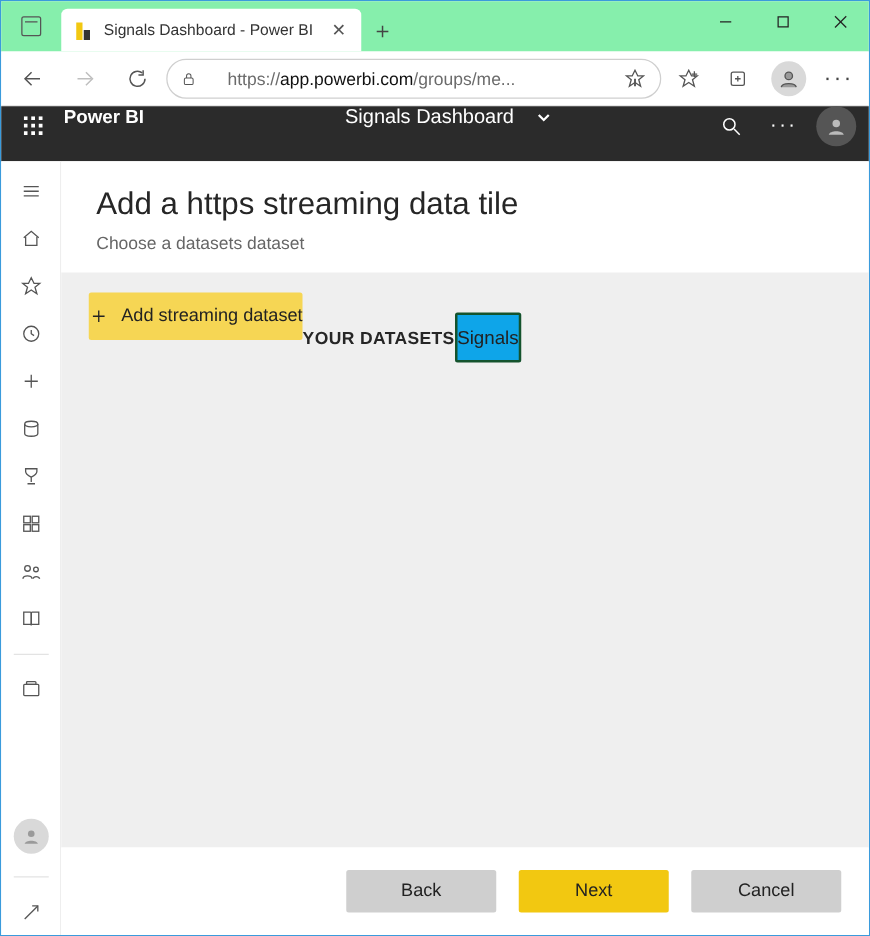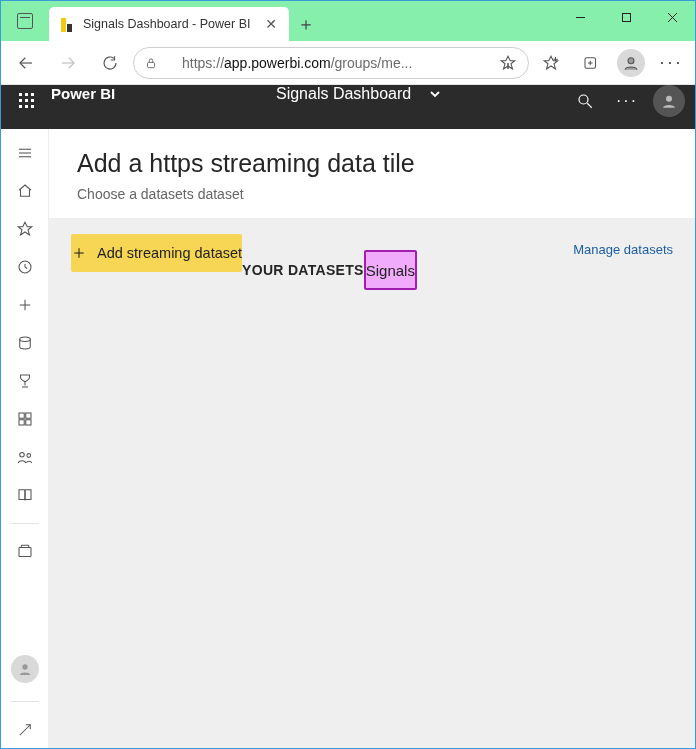--- a/index.html
+++ b/index.html
@@ -68,21 +68,21 @@
   .thumb { margin-top:14px; width:72px; height:180px; background:#fff; border:1px solid #f0f0f0; border-radius:2px; }
 
   .panel { flex:1; display:flex; flex-direction:column; background:#fff; min-width:0; }
   .panel-head { padding:20px 28px 16px 28px; }
   .panel-title { font-size:25px; font-weight:400; color:#262626; margin-bottom:8px; }
   .panel-sub { font-size:14px; color:#666; }
   .panel-body { flex:1; background:#efefef; padding:16px 22px 10px 22px; display:flex; }
   .add-dataset { height:38px; background:#f6d654; display:flex; align-items:center; justify-content:center; gap:10px; font-size:14.5px; color:#222; border-radius:2px; }
   .add-dataset svg { width:16px; height:16px; stroke:#222; stroke-width:1.6; fill:none; }
   .section-label { margin-top:28px; font-size:14px; font-weight:700; color:#262626; letter-spacing:0.3px; }
-  .dataset-item { margin-top:16px; height:40px; background:#f0abfc; border:2px solid #a21caf; display:flex; align-items:center; justify-content:center; font-size:15px; color:#222; border-radius:2px; }
+  .dataset-item { margin-top:16px; height:40px; background:#0ea5e9; border:2px solid #14532d; display:flex; align-items:center; justify-content:center; font-size:15px; color:#222; border-radius:2px; }
   .flexgrow { flex:1; }
   .manage-link { font-size:13px; color:#1a5ea3; padding:8px 0 4px 0; }
   .panel-footer { height:70px; background:#fff; display:flex; align-items:center; justify-content:flex-end; gap:18px; padding:0 22px; }
   .ftr-btn { width:120px; height:34px; display:flex; align-items:center; justify-content:center; font-size:14.5px; color:#222; border-radius:2px; cursor:pointer; }
   .ftr-gray { background:#cfcfcf; }
   .ftr-yellow { background:#f2c811; }
 </style>
 </head>
 <body>
 
@@ -320,20 +320,28 @@
               <line x1="12" y1="5" x2="12" y2="19"></line>
               <line x1="5" y1="12" x2="19" y2="12"></line>
             </svg>
           <span>Add streaming dataset</span>
         </div>
         <div class="section-label">YOUR DATASETS</div>
         <div class="dataset-item">
           <span>Signals</span>
         </div>
         <div class="flexgrow"></div>
-        <div class="manage-link">
-          <span>Manage datasets</span>
-        </div>
+      </div>
+      <div class="panel-footer">
+        <div class="ftr-btn ftr-gray">
+            <span>Back</span>
+          </div>
+        <div class="ftr-btn ftr-yellow">
+            <span>Next</span>
+          </div>
+        <div class="ftr-btn ftr-gray">
+            <span>Cancel</span>
+          </div>
       </div>
     </div>
 
   </div>
 </div>
 
 </body></html>

